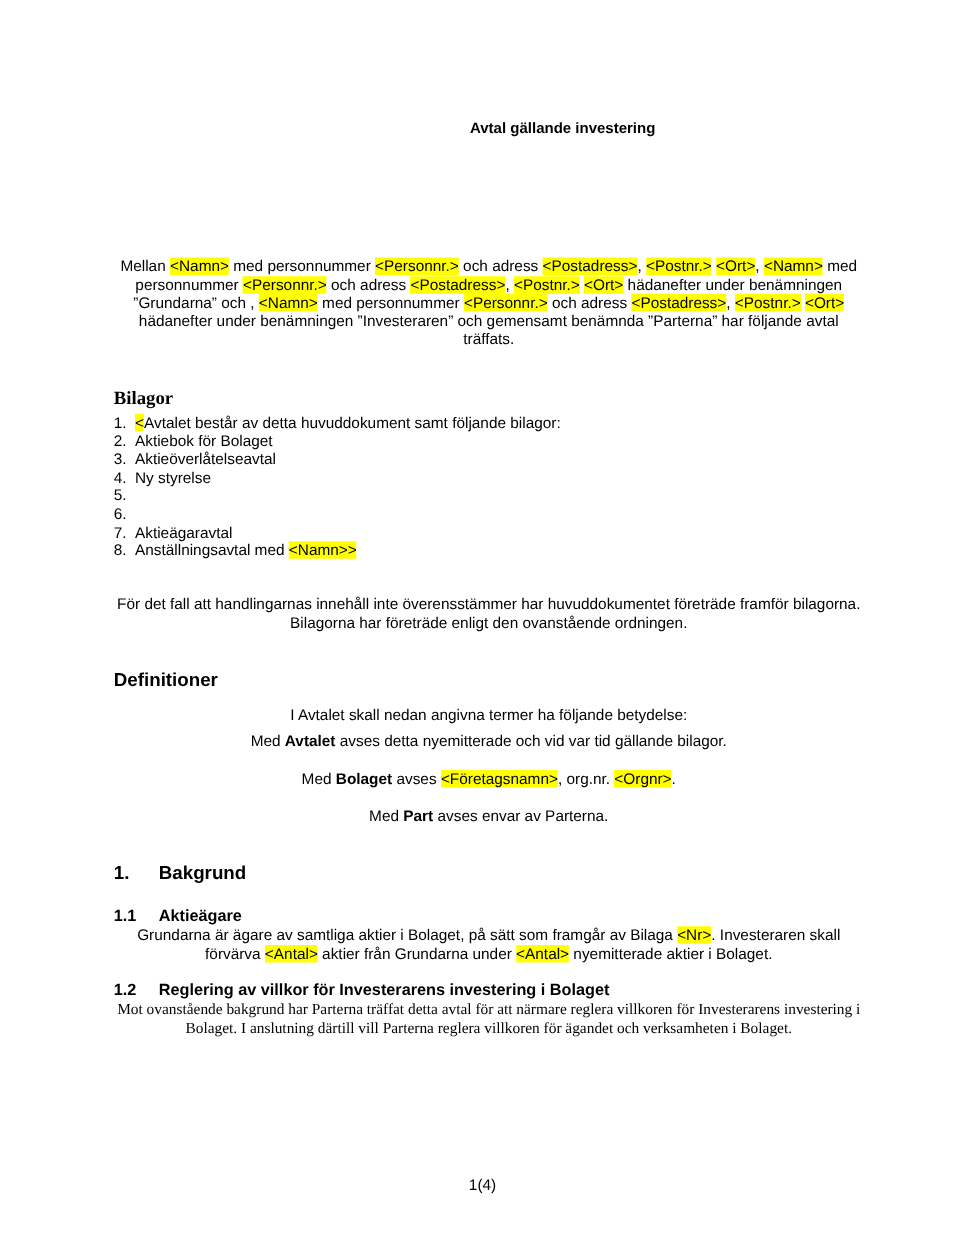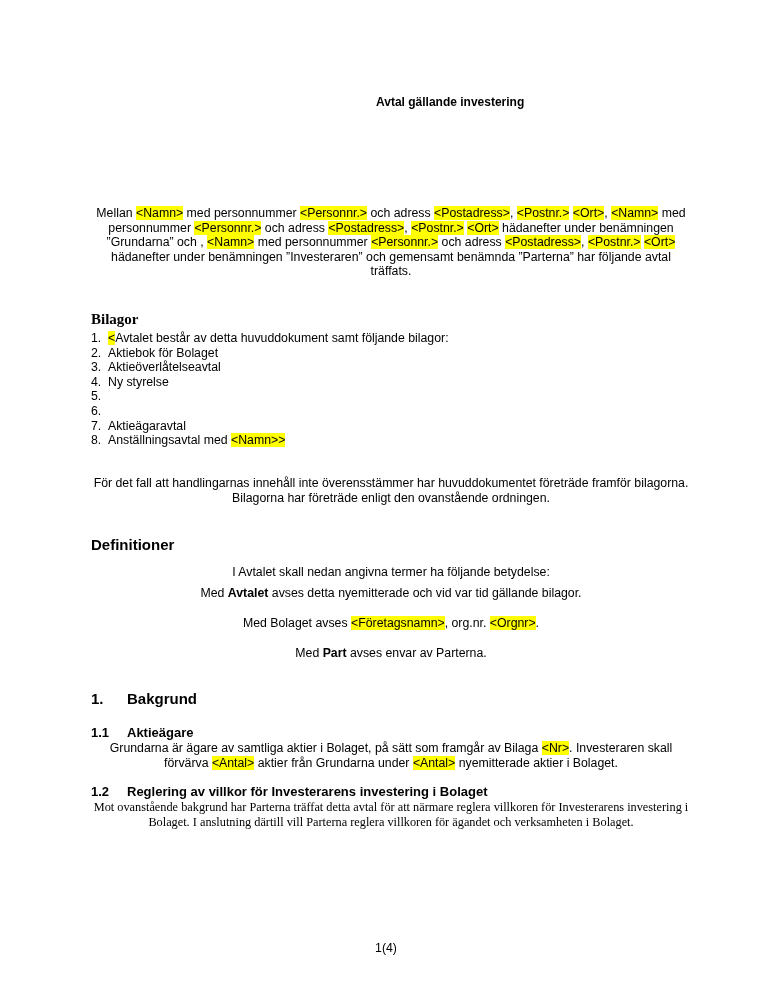--- a/index.html
+++ b/index.html
@@ -67,21 +67,21 @@
       <span class="n">8.</span>
       <span><span>Anställningsavtal med </span><span class="hl">&lt;Namn&gt;&gt;</span></span>
     </li>
   </ol>
 
 <p class="para" style="top:476px;">För det fall att handlingarnas innehåll inte överensstämmer har huvuddokumentet företräde framför bilagorna. Bilagorna har företräde enligt den ovanstående ordningen.</p>
 
 <h2 class="h2" style="top:536px;">Definitioner</h2>
 <p class="para" style="top:526px;margin-top:39px;">I Avtalet skall nedan angivna termer ha följande betydelse:</p>
 <p class="para" style="top:586px;"><span>Med </span><span style="font-weight: bold;">Avtalet</span><span> avses detta nyemitterade och vid var tid gällande bilagor.</span></p>
-<p class="para" style="top:616px;"><span>Med </span><span style="font-weight: normal;">Bolaget</span><span> avses </span><span class="hl">&lt;Företagsnamn&gt;</span><span>, org.nr. </span><span class="hl">&lt;Orgnr&gt;</span><span>.</span></p>
+<p class="para" style="top:616px;"><span>Med </span><span style="font-weight: bold;">Bolaget</span><span> avses </span><span class="hl">&lt;Företagsnamn&gt;</span><span>, org.nr. </span><span class="hl">&lt;Orgnr&gt;</span><span>.</span></p>
 <p class="para" style="top:646px;"><span>Med </span><span style="font-weight: bold;">Part</span><span> avses envar av Parterna.</span></p>
 
 <h2 class="h1" style="top:690px;"><span class="num">1.</span><span>Bakgrund</span></h2>
 
 <h3 class="h3" style="top:726px;"><span class="num">1.1</span><span>Aktieägare</span></h3>
 <p class="para" style="top:741px;"><span>Grundarna är ägare av samtliga aktier i Bolaget, på sätt som framgår av Bilaga </span><span class="hl">&lt;Nr&gt;</span><span>. Investeraren skall förvärva </span><span class="hl">&lt;Antal&gt;</span><span> aktier från Grundarna under </span><span class="hl">&lt;Antal&gt;</span><span> nyemitterade aktier i Bolaget.</span></p>
 
 <h3 class="h3" style="top:785px;"><span class="num">1.2</span><span>Reglering av villkor för Investerarens investering i Bolaget</span></h3>
 <p class="para" style="top:800px;font-family:Liberation Serif, serif;">Mot ovanstående bakgrund har Parterna träffat detta avtal för att närmare reglera villkoren för Investerarens investering i Bolaget. I anslutning därtill vill Parterna reglera villkoren för ägandet och verksamheten i Bolaget.</p>
 

